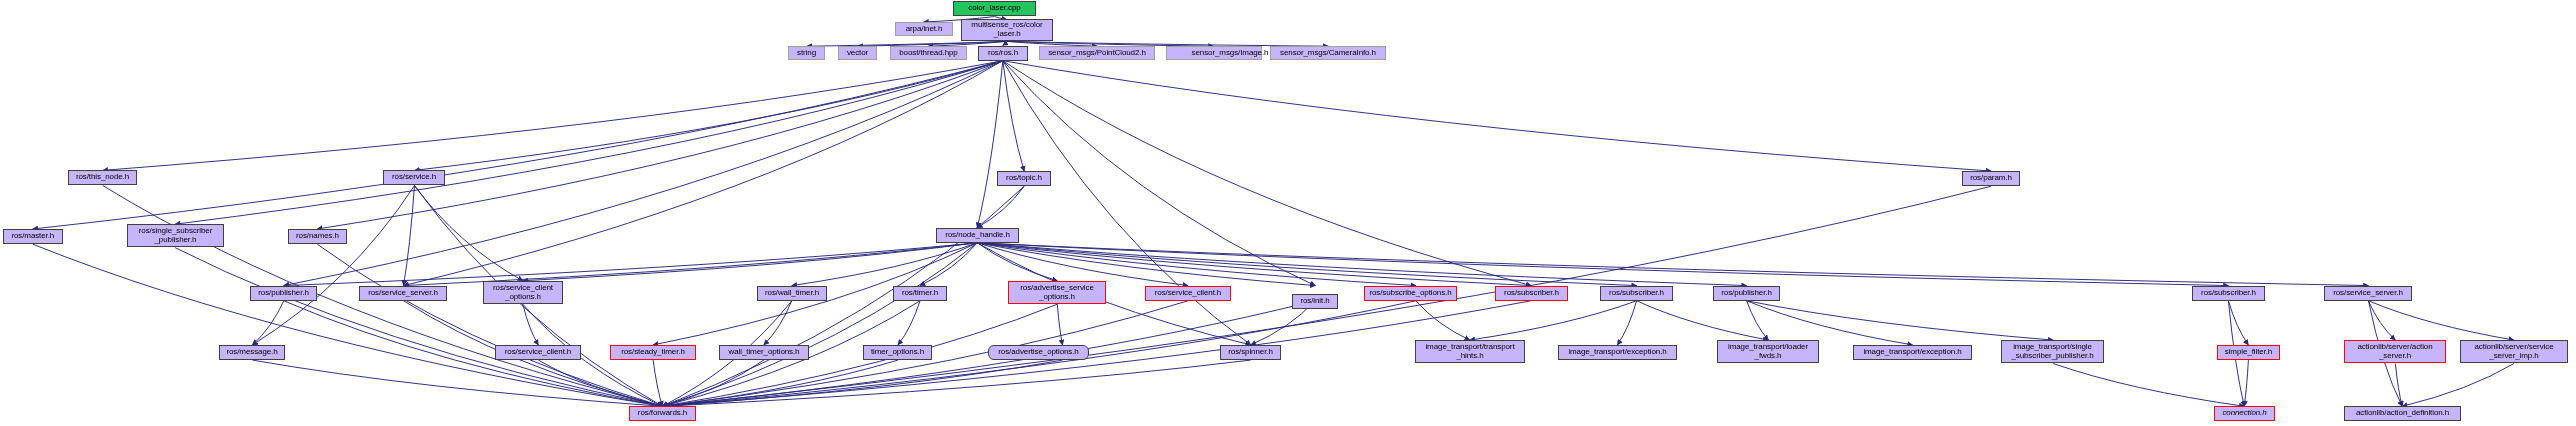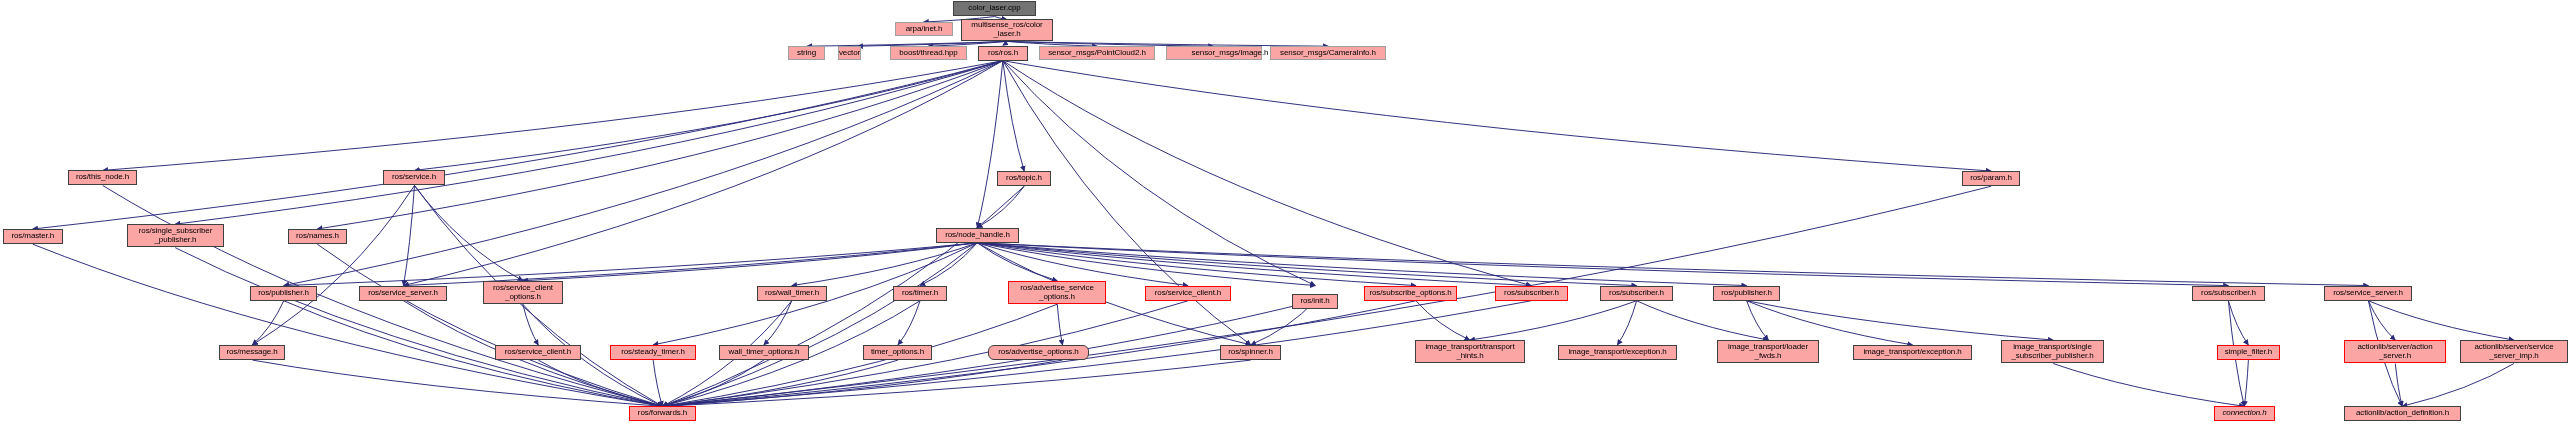--- a/index.html
+++ b/index.html
@@ -24,30 +24,30 @@
     pointer-events: none;
   }
   .node {
     position: absolute;
     box-sizing: border-box;
     display: flex;
     align-items: center;
     justify-content: center;
     text-align: center;
     line-height: 1.12;
-    background: #fca5a5;
+    background: #c4b5fd;
     border: 0.7px solid #808080;
     color: #000000;
     font-size: 8px;
     letter-spacing: -0.1px;
     white-space: pre;
     z-index: 5;
   }
   .node.root {
-    background: #737373;
+    background: #22c55e;
     border: 0.7px solid #404040;
   }
   .node.solid {
     border: 0.7px solid #404040;
   }
   .node.red {
     border: 0.7px solid #ff0000;
   }
   .node.thin {
     border: 0.7px solid #a0a0a0;
@@ -154,21 +154,21 @@
         <path d="M 780.5 522 Q 852.5 563.54 960.5 589" marker-end="url(#arrow)"></path>
         <path d="M 1417 352 Q 1229 443.76 947 500" marker-end="url(#arrow)"></path>
       </g>
   </svg>
   <div id="node-layer">
       <div class="node root" style="left: 953px; top: 1.4px; width: 83px; height: 15px;">color_laser.cpp</div>
       <div class="node thin" style="left: 895px; top: 22px; width: 58px; height: 14px;">arpa/inet.h</div>
       <div class="node solid" style="left: 961px; top: 19.3px; width: 92px; height: 22px;">multisense_ros/color
 _laser.h</div>
       <div class="node thin" style="left: 788px; top: 46px; width: 37px; height: 14px;">string</div>
-      <div class="node thin" style="left: 838px; top: 46px; width: 23px; height: 14px;">vector</div>
+      <div class="node thin" style="left: 838px; top: 46px; width: 39px; height: 14px;">vector</div>
       <div class="node thin" style="left: 890px; top: 46px; width: 77px; height: 14px;">boost/thread.hpp</div>
       <div class="node solid" style="left: 978px; top: 46px; width: 50px; height: 15px;">ros/ros.h</div>
       <div class="node thin" style="left: 1039px; top: 46px; width: 116px; height: 14px;">sensor_msgs/PointCloud2.h</div>
       <div class="node thin" style="left: 1166px; top: 46px; width: 96px; height: 14px; padding-left: 32px;">sensor_msgs/Image.h</div>
       <div class="node thin" style="left: 1270px; top: 46px; width: 116px; height: 14px;">sensor_msgs/CameraInfo.h</div>
       <div class="node solid" style="left: 68px; top: 170px; width: 69px; height: 15px;">ros/this_node.h</div>
       <div class="node solid" style="left: 383px; top: 170px; width: 62px; height: 15px;">ros/service.h</div>
       <div class="node solid" style="left: 997px; top: 171px; width: 54px; height: 15px;">ros/topic.h</div>
       <div class="node solid" style="left: 1962px; top: 171px; width: 58px; height: 15px;">ros/param.h</div>
       <div class="node solid" style="left: 2.8px; top: 229px; width: 60px; height: 15px;">ros/master.h</div>

